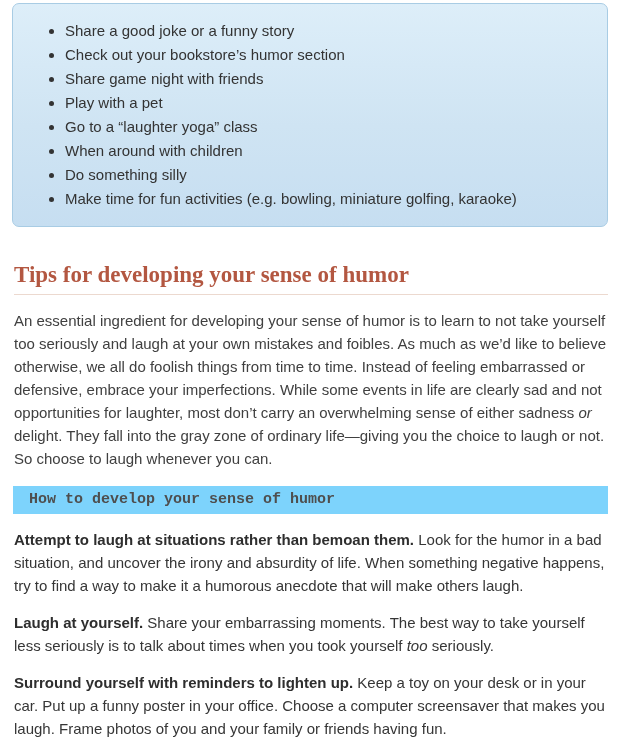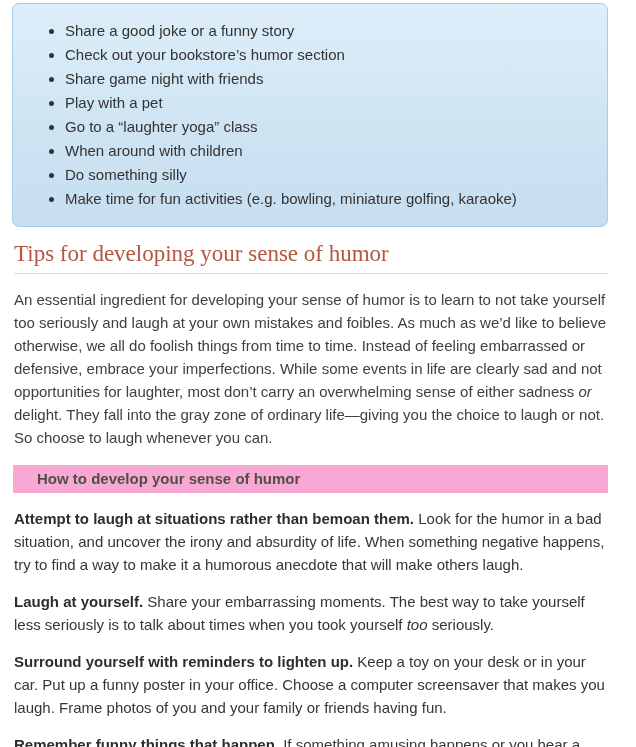--- a/index.html
+++ b/index.html
@@ -37,44 +37,45 @@
     font-size: 15px;
     line-height: 24px;
     color: #333333;
   }
   
   .content {
     margin: 0 28px 0 14px; 
   }
   h2.section-heading {
     font-family: "Liberation Serif", serif;
-    font-weight: normal;
+    font-weight: bold;
     color: #b35741;
     font-size: 23px;
     line-height: 27px;
-    margin: 13px 0 0 0;
+    margin: 34px 0 0 0;
     padding: 0 0 6px 0;
     border-bottom: 1px solid #ecd9cf;
   }
   p.body-para {
     font-size: 15px;
     line-height: 23px;
     margin: 14px 0;
     color: #404040;
   }
   .subhead-bar {
     box-sizing: border-box;
     margin: 16px 0 12px -1px;
     width: 595px;
-    background: #f9a8d4;
-    padding: 5px 10px 5px 24px;
+    background: #7dd3fc;
+    padding: 5px 10px 5px 16px;
     font-size: 15px;
     font-weight: bold;
     color: #4e4e4e;
     line-height: 18px;
+    font-family: Liberation Mono, monospace;
   }
   .tips p.tip {
     font-size: 15px;
     line-height: 23px;
     margin: 14px 0;
     color: #363636;
   }
   .tips p.tip strong {
     color: #2e2e2e;
   }

